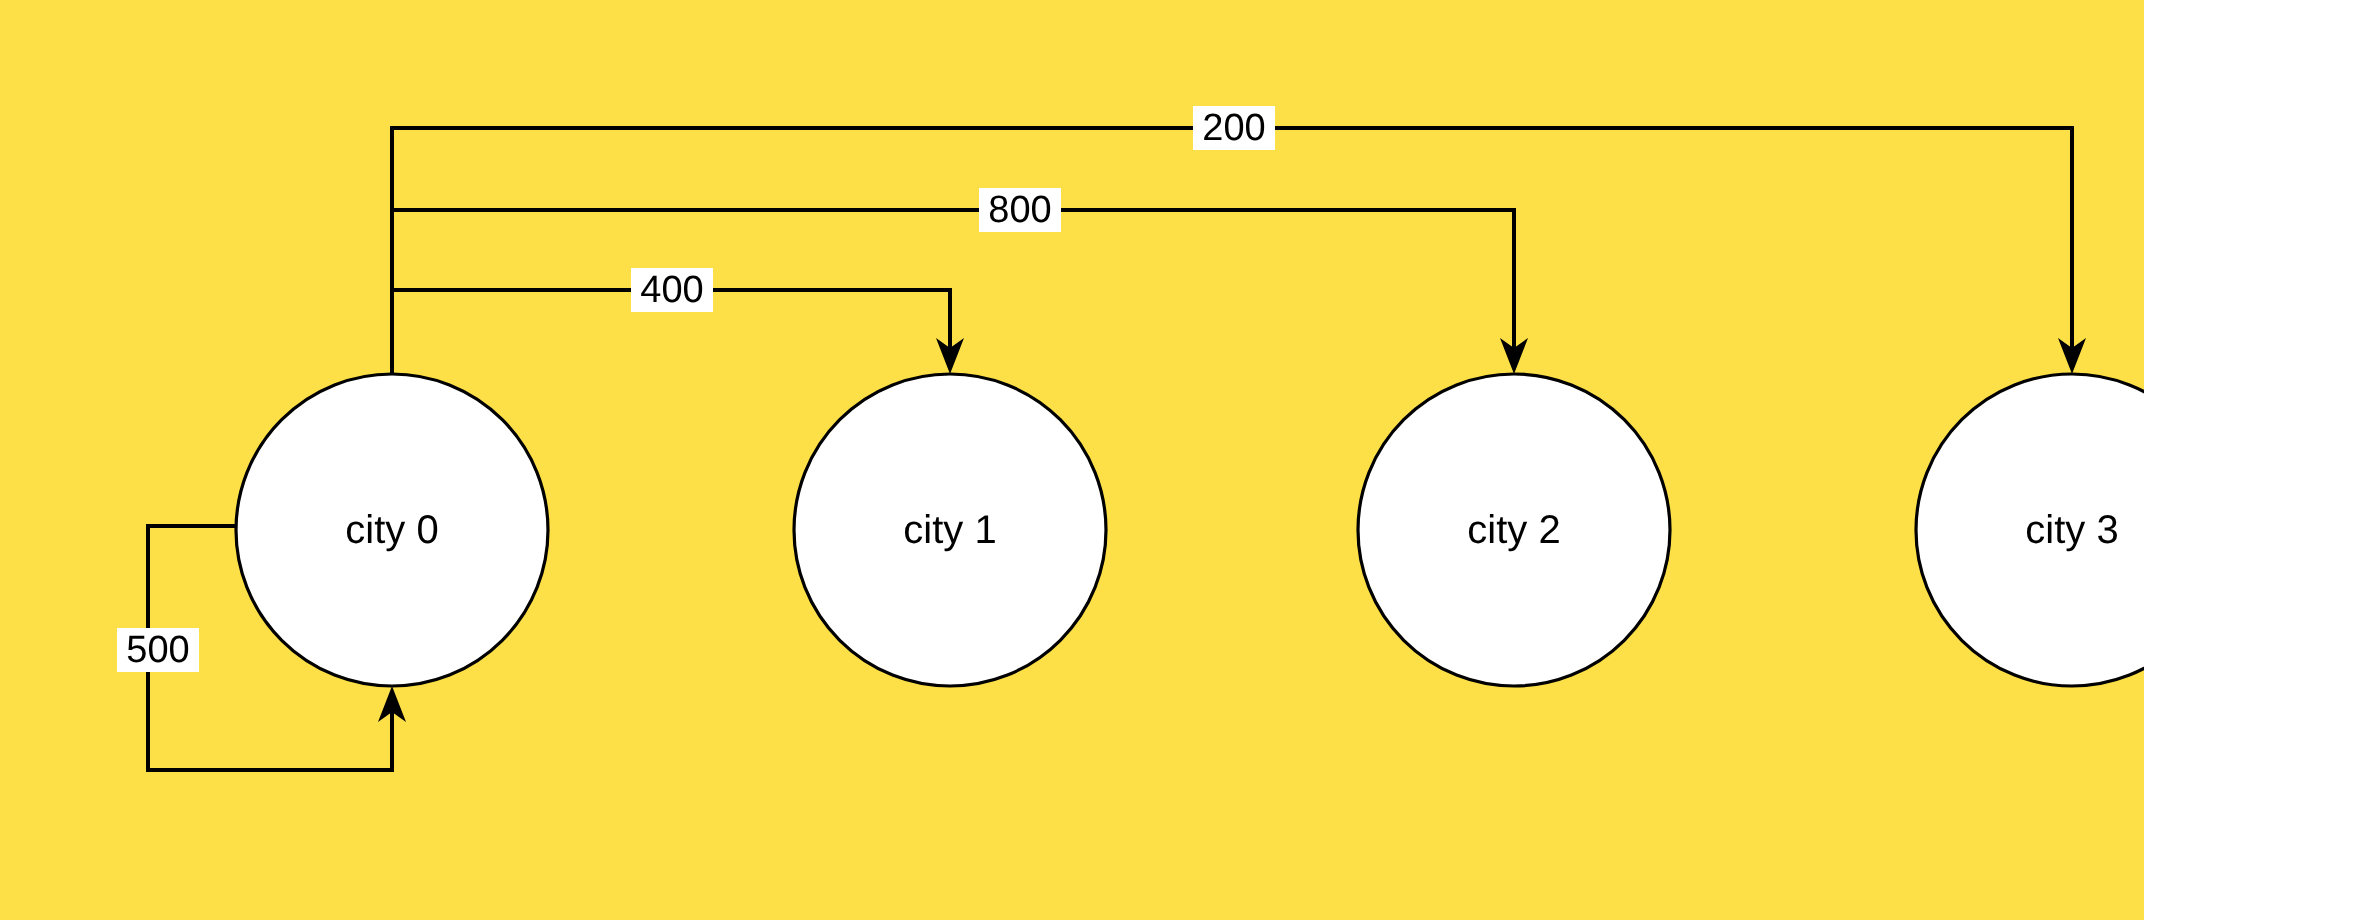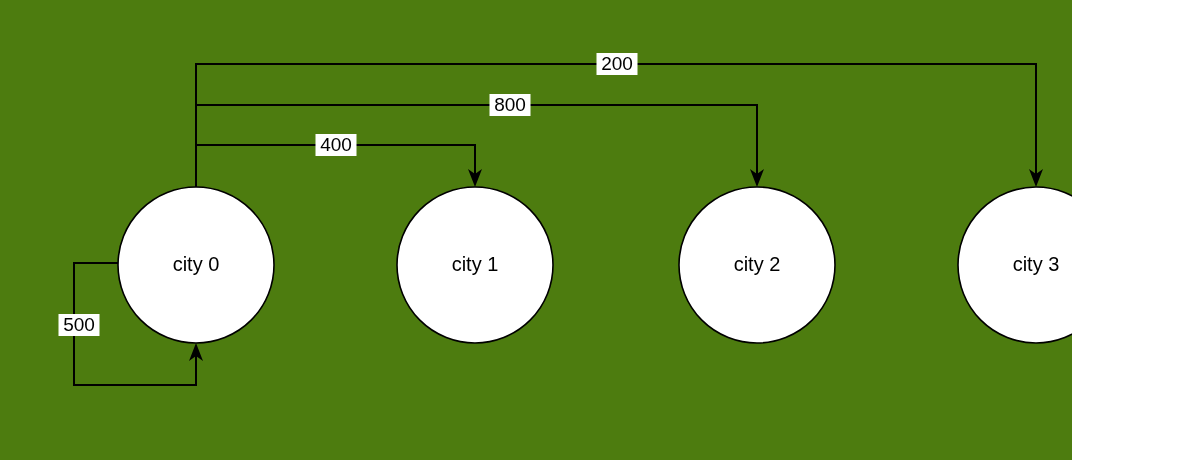--- a/index.html
+++ b/index.html
@@ -7,21 +7,21 @@
     padding: 0;
     background: #ffffff;
   }
   body {
     font-family: "Liberation Sans", sans-serif;
   }
   #canvas {
     position: relative;
     width: 1072px;
     height: 460px;
-    background: #4d7c0f;
+    background: #fde047;
     overflow: hidden;
   }
   #graph-svg {
     position: absolute;
     left: 0;
     top: 0;
     width: 1182px;
     height: 460px;
   }
   .node-circle {

